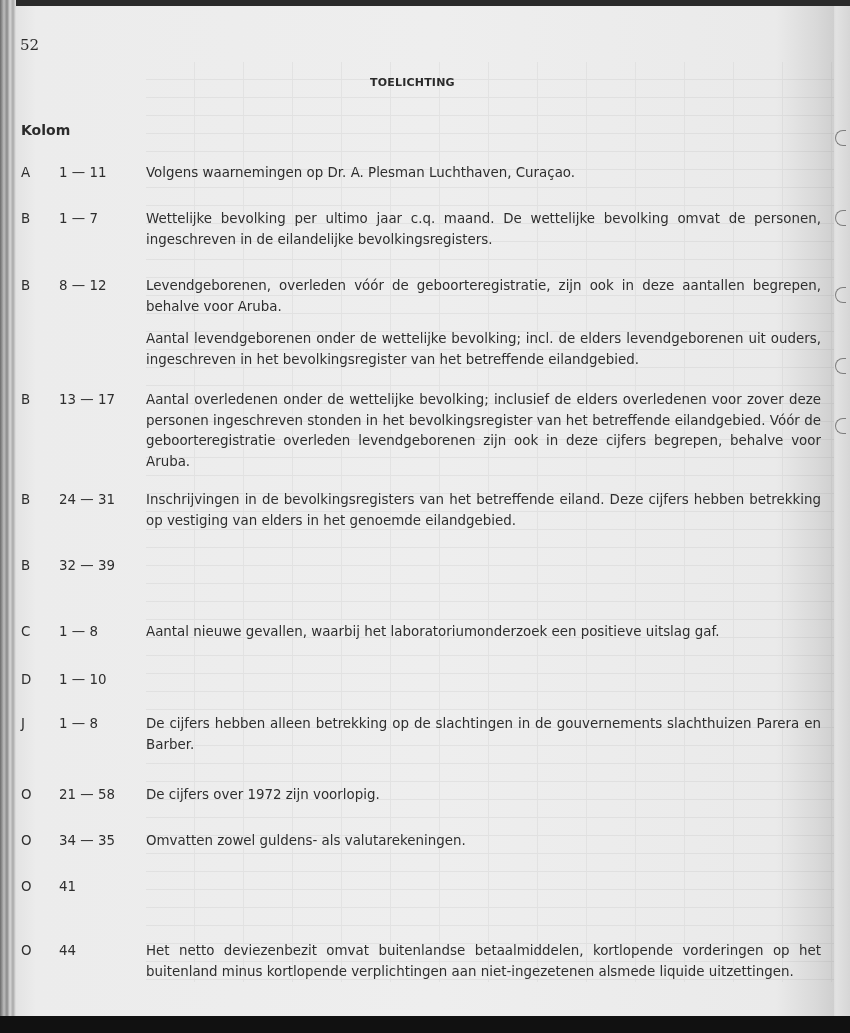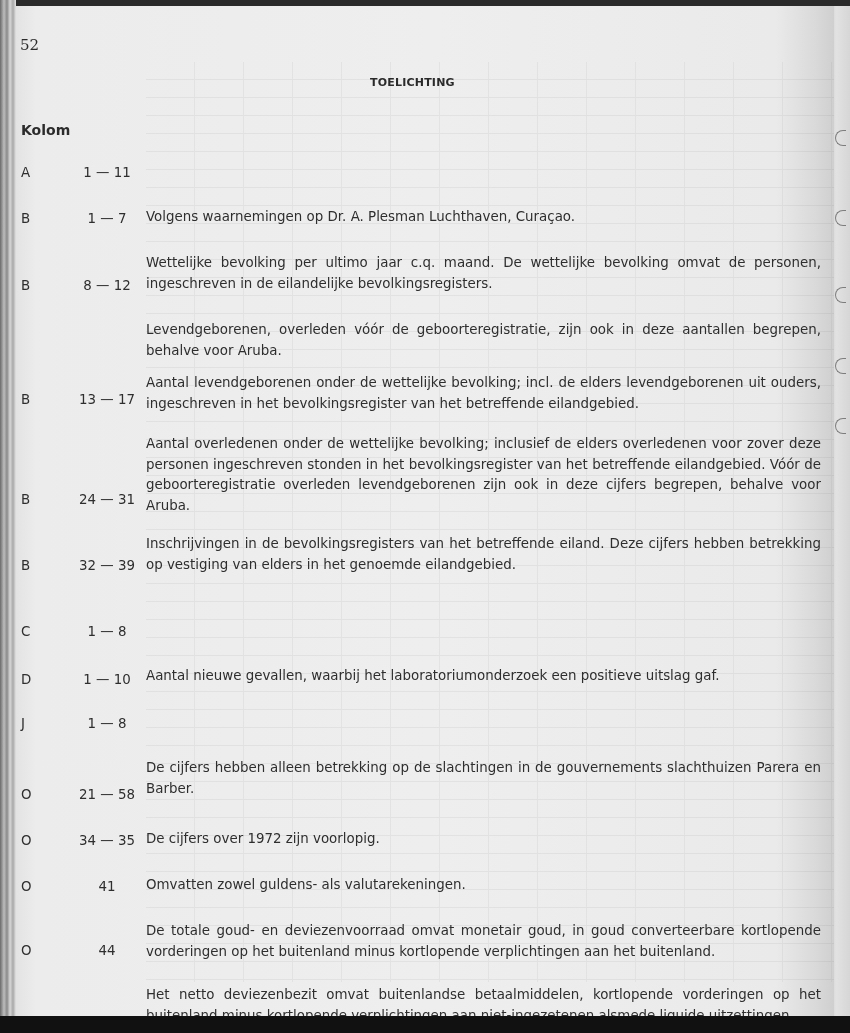--- a/index.html
+++ b/index.html
@@ -45,22 +45,22 @@
     }
     .kolom {
       position: absolute; left: 21px; top: 122px;
       font-weight: bold; font-size: 14px; color: #2b2b2b;
     }
     .entry {
       position: absolute; left: 21px; width: 800px;
       font-size: 13.4px; color: #2e2e2e; line-height: 20.5px;
     }
     .entry .letter { position: absolute; left: 0; top: 0; width: 20px; }
-    .entry .range { position: absolute; left: 38px; top: 0; width: 96px; white-space: nowrap; text-align: center; }
-    .entry .desc { margin-left: 125px; text-align: justify; margin-top: 44px; }
+    .entry .range { position: absolute; left: 38px; top: 0; width: 96px; white-space: nowrap; }
+    .entry .desc { margin-left: 125px; text-align: justify; }
     .entry .desc p { margin: 0 0 12px 0; }
     .entry .desc p:last-child { margin-bottom: 0; }
     .edge-mark {
       position: absolute; left: 835px; width: 10px; height: 14px;
       border: 1.5px solid #555; border-right: none; border-radius: 8px 0 0 8px; opacity: 0.7;
     }
   </style>
 </head>
 <body>
 
@@ -161,23 +161,20 @@
   <span class="letter">O</span>
   <span class="range">34 — 35</span>
   <div class="desc">
       <p>Omvatten zowel guldens- als valutarekeningen.</p>
     </div>
 </div>
 
 <div class="entry" style="top:877px">
   <span class="letter">O</span>
   <span class="range">41</span>
-  <div class="desc">
-      <p>De totale goud- en deviezenvoorraad omvat monetair goud, in goud converteerbare kortlopende vorderingen op het buitenland minus kortlopende verplichtingen aan het buitenland.</p>
-    </div>
 </div>
 
 <div class="entry" style="top:941px">
   <span class="letter">O</span>
   <span class="range">44</span>
   <div class="desc">
       <p>Het netto deviezenbezit omvat buitenlandse betaalmiddelen, kortlopende vorderingen op het buitenland minus kortlopende verplichtingen aan niet-ingezetenen alsmede liquide uitzettingen.</p>
     </div>
 </div>
 

